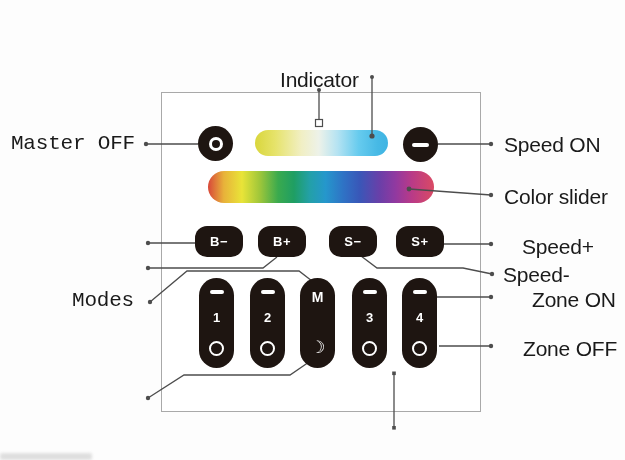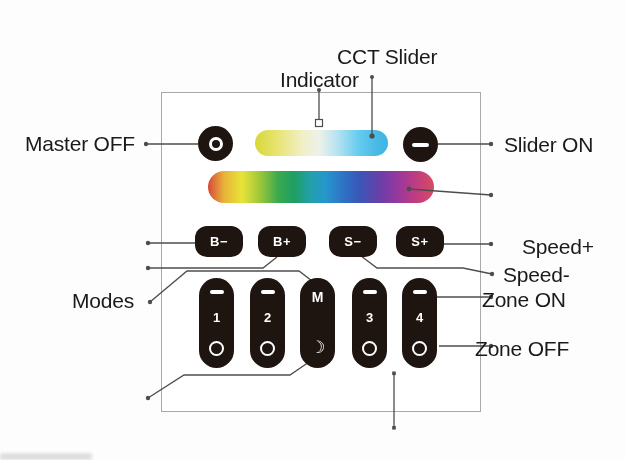--- a/index.html
+++ b/index.html
@@ -4,21 +4,21 @@
 <style>
   :root{
     --bg:#fdfdfd; --btn:#1e1511; --line:#4d4d4d; --border:#a9a9a9; --label:#1a1a1a;
   }
   html,body{margin:0;padding:0;}
   body{background:#e9e9e9;font-family:"Liberation Sans",sans-serif;}
   #stage{position:relative;width:625px;height:460px;background:var(--bg);overflow:hidden;}
 
   .label{position:absolute;font-size:21px;line-height:24px;color:var(--label);
          letter-spacing:-0.2px;white-space:nowrap;}
-  .r{text-align:right;}
+  .r{text-align:right;font-family:Liberation Mono, monospace;}
 
   #panel{position:absolute;left:161px;top:92px;width:318px;height:318px;
          border:1px solid var(--border);background:#fff;}
 
   .slider{position:absolute;}
   #cct-slider{left:255px;top:130px;width:133px;height:26px;border-radius:13px;}
   #color-slider{left:208px;top:171px;width:226px;height:32px;border-radius:16px;}
 
   .btn{position:absolute;background:var(--btn);display:flex;align-items:center;justify-content:center;}
   .round{width:35px;height:35px;border-radius:50%;}
@@ -129,24 +129,24 @@
     <span class="zbar"></span>
     <span class="znum">3</span>
     <span class="zring"></span>
   </div>
   <div class="btn zone" style="left:402px">
     <span class="zbar"></span>
     <span class="znum">4</span>
     <span class="zring"></span>
   </div>
 
-  <div class="label" style="left:337px;top:45px">CCT Slider</div>
   <div class="label" style="left:280px;top:68px">Indicator</div>
   <div class="label r" style="right:490px;top:132px">Master OFF</div>
-  <div class="label" style="left:504px;top:133px">Slider ON</div>
+  <div class="label" style="left:504px;top:133px">Speed ON</div>
+  <div class="label" style="left:504px;top:185px">Color slider</div>
   <div class="label r" style="right:491px;top:289px">Modes</div>
   <div class="label" style="left:522px;top:235px">Speed+</div>
   <div class="label" style="left:503px;top:263px">Speed-</div>
-  <div class="label" style="left:482px;top:288px">Zone ON</div>
-  <div class="label" style="left:475px;top:337px">Zone OFF</div>
+  <div class="label" style="left:532px;top:288px">Zone ON</div>
+  <div class="label" style="left:523px;top:337px">Zone OFF</div>
 
   <div id="artifact"></div>
 </div>
 
 </body></html>

